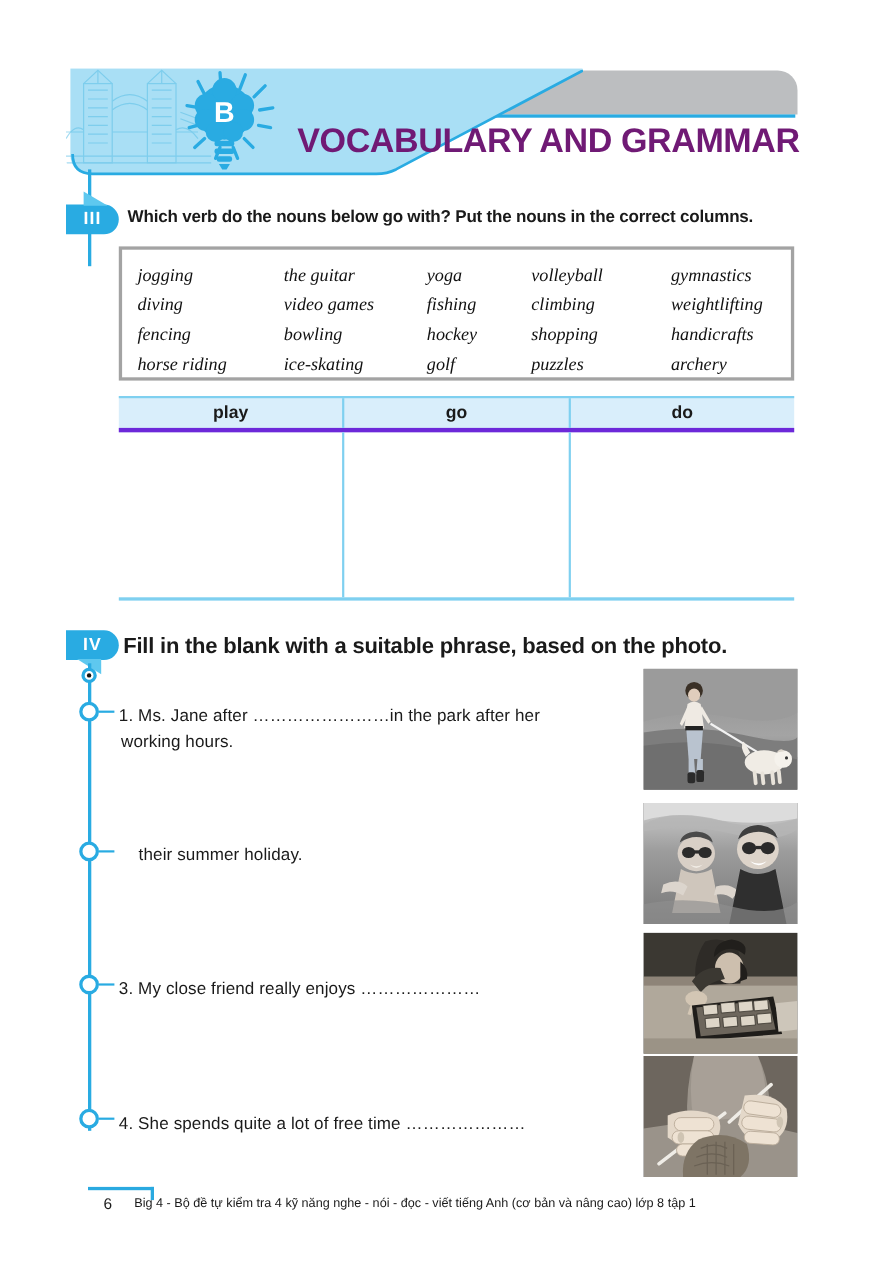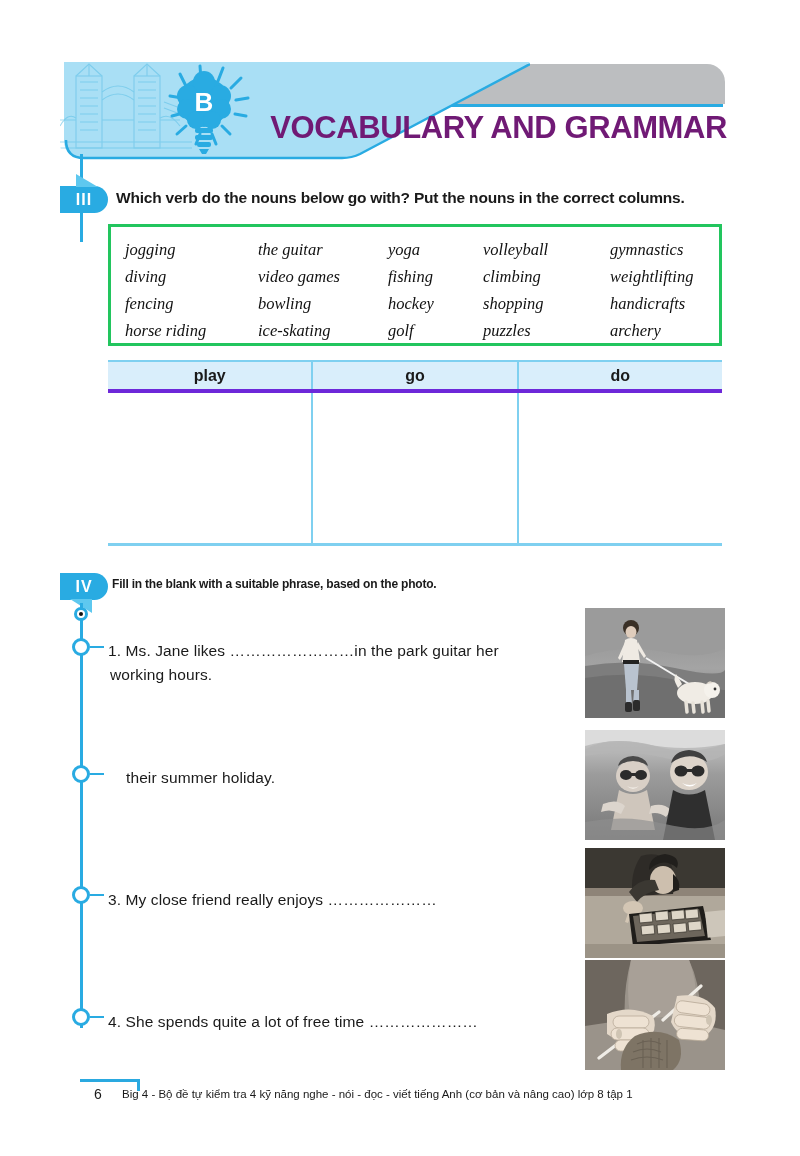--- a/index.html
+++ b/index.html
@@ -38,21 +38,21 @@
                  border-top:14px solid #5ec8ef;}
 
   #badge3{left:60px;top:186px;align-items:center;}
   #badge4{left:60px;top:573px;}
 
   
   .q3-text{position:absolute;left:116px;top:189px;width:600px;
            font-size:15.5px;font-weight:bold;letter-spacing:-0.2px;}
 
   .wordbank{position:absolute;left:108px;top:224px;width:614px;height:122px;
-            border:3px solid #22c55e;background:#fff;box-sizing:border-box;}
+            border:3px solid #a3a3a3;background:#fff;box-sizing:border-box;}
   .wb-grid{position:absolute;inset:0;padding:9px 14px 0 14px;
            display:grid;grid-template-columns:133px 130px 95px 127px 1fr;
            grid-auto-rows:27px;align-items:center;}
   .wb-cell{font-family:"Liberation Serif","DejaVu Serif",serif;font-style:italic;
            font-size:16.5px;color:#111;white-space:nowrap;}
 
   
   .tbl{position:absolute;left:108px;top:360px;width:614px;height:186px;}
   .tbl-head{position:absolute;left:0;top:0;width:100%;height:33px;
             background:#d9eefb;border-top:2px solid #7fd0f0;border-bottom:4px solid #6d28d9;
@@ -60,21 +60,21 @@
   .tbl-head div{flex:1;display:flex;align-items:center;justify-content:center;
                 font-size:16px;font-weight:bold;color:#1a1a1a;}
   .tbl-head div + div{border-left:2px solid #7fd0f0;}
   .tbl-body{position:absolute;left:0;top:33px;width:100%;height:150px;display:flex;}
   .tbl-body div{flex:1;}
   .tbl-body div + div{border-left:2px solid #7fd0f0;}
   .tbl-bottom{position:absolute;left:0;top:183px;width:100%;height:3px;background:#7fd0f0;}
 
   
   .q4-text{position:absolute;left:112px;top:577px;width:560px;
-           font-size:12px;font-weight:bold;letter-spacing:-0.2px;}
+           font-size:20px;font-weight:bold;letter-spacing:-0.2px;}
 
   .rail{position:absolute;left:80px;top:603px;width:3px;height:425px;background:#29abe2;}
   .rail-dot{position:absolute;left:74px;top:607px;width:14px;height:14px;border-radius:50%;
             background:#fff;border:3px solid #29abe2;box-sizing:border-box;}
   .rail-dot::after{content:"";position:absolute;left:2px;top:2px;width:4px;height:4px;border-radius:50%;background:#111;}
 
   .node{position:absolute;left:72px;width:18px;height:18px;border-radius:50%;
         background:#fff;border:3px solid #29abe2;box-sizing:border-box;}
   .node-stem{position:absolute;left:90px;width:14px;height:2px;background:#29abe2;}
 
@@ -225,21 +225,21 @@
   <div class="q4-text">Fill in the blank with a suitable phrase, based on the photo.</div>
 
   <div class="rail"></div>
   <div class="rail-dot"></div>
 
   <div class="node" style="top:638px"></div>
   <div class="node-stem" style="top:646px"></div>
   <div class="item" style="top:639px">
     <span class="ln">
       <span>1.</span>
-      <span>Ms. Jane likes ……………………in the park guitar her</span>
+      <span>Ms. Jane after ……………………in the park after her</span>
     </span>
     <span class="ln" style="margin-left:2px">working hours.</span>
   </div>
 
   <div class="node" style="top:765px"></div>
   <div class="node-stem" style="top:773px"></div>
   <div class="item" style="top:766px">
     <span class="ln" style="margin-left:18px">their summer holiday.</span>
   </div>
 

